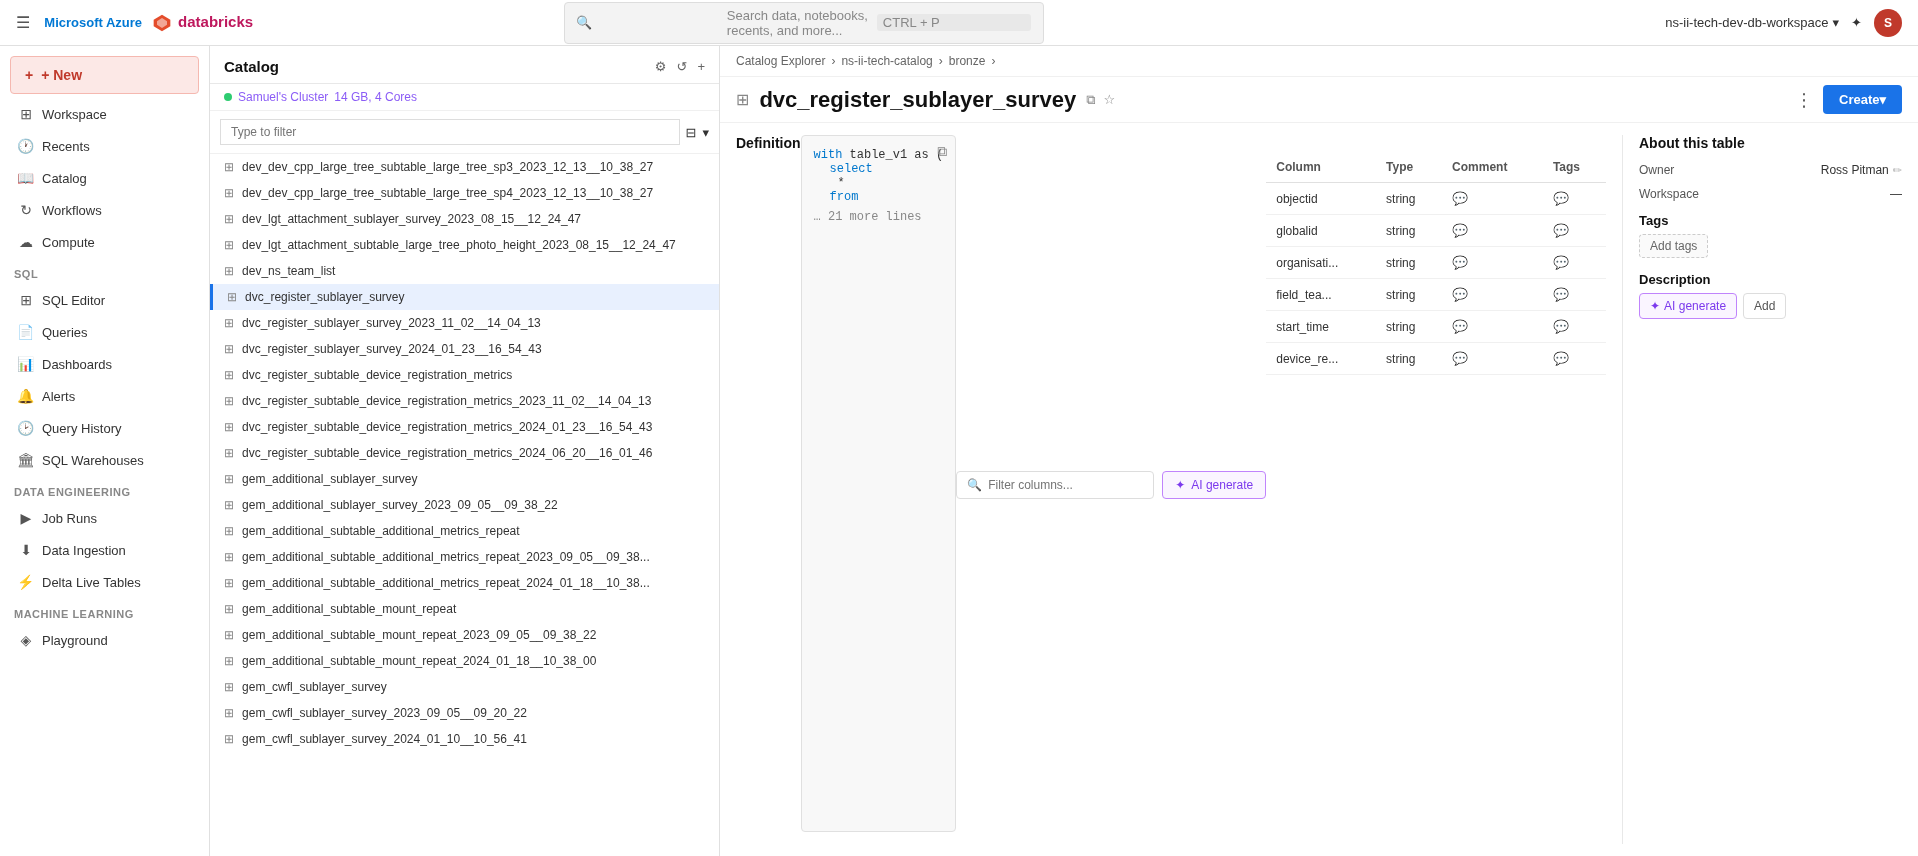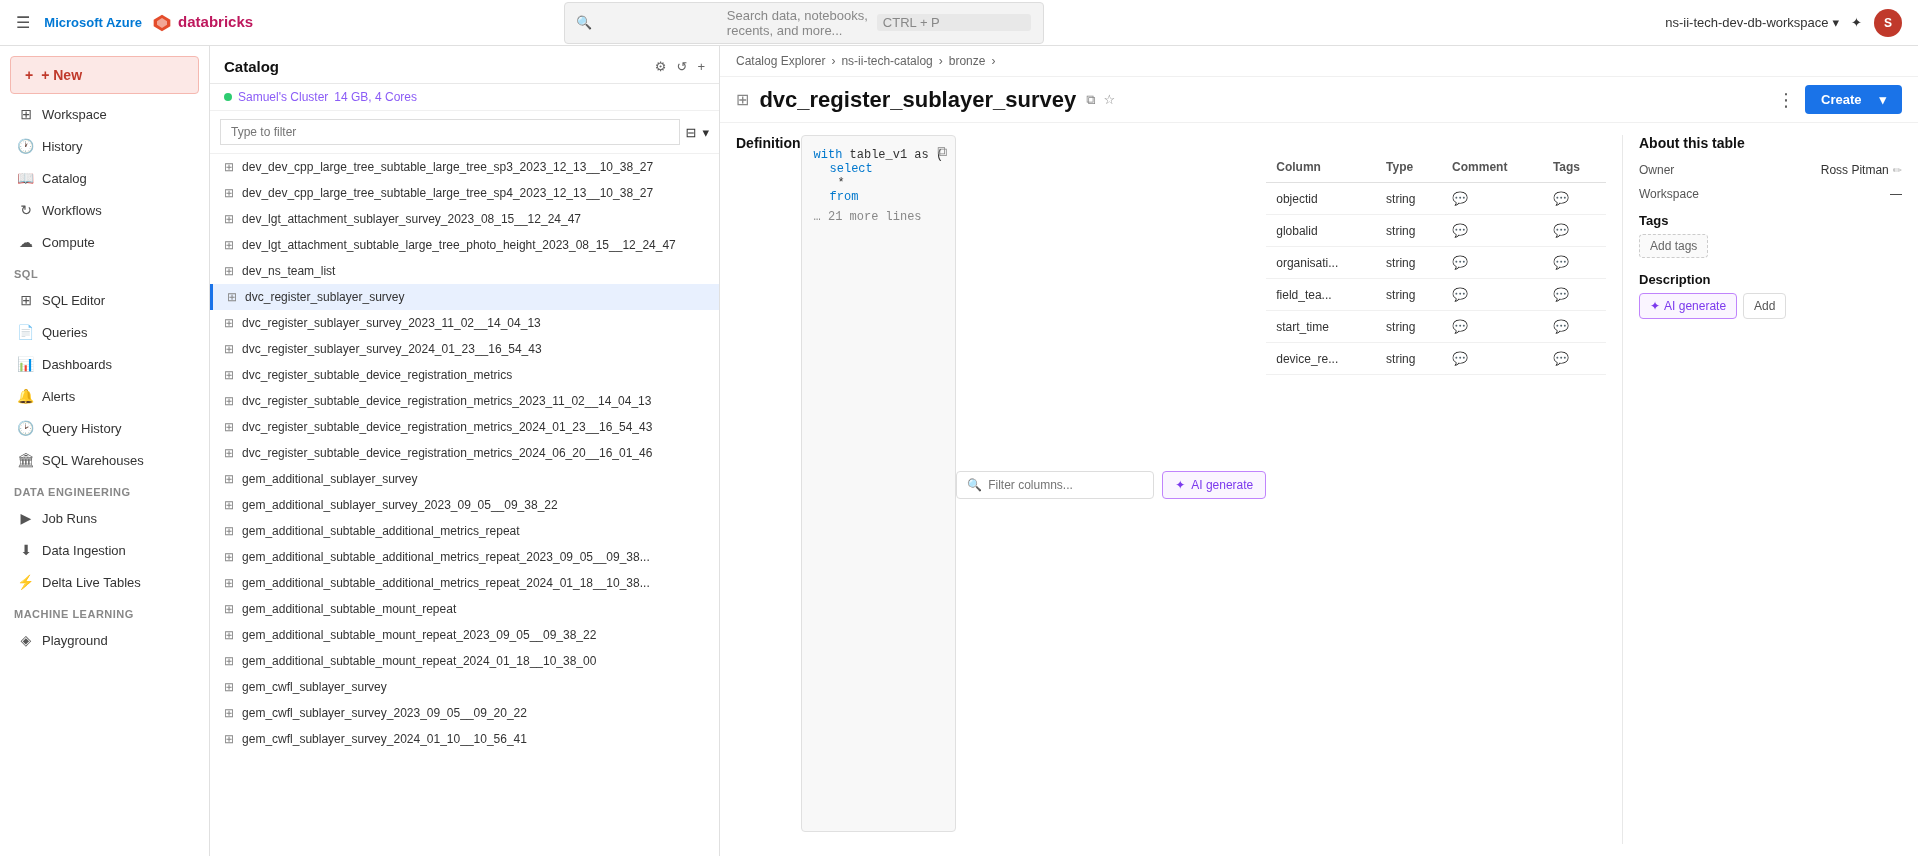--- a/index.html
+++ b/index.html
@@ -46,21 +46,21 @@
     
     .content { flex: 1; display: flex; flex-direction: column; background: #fff; overflow: hidden; }
     .breadcrumb { display: flex; align-items: center; gap: 6px; padding: 8px 16px; font-size: 12px; color: #1a73e8; border-bottom: 1px solid #f0f0f0; }
     .breadcrumb span { color: #666; }
     .breadcrumb-sep { color: #aaa; }
 
     .content-header { display: flex; align-items: center; justify-content: space-between; padding: 8px 16px; border-bottom: 1px solid #f0f0f0; }
     .content-title-row { display: flex; align-items: center; gap: 10px; }
     .content-title { font-size: 22px; font-weight: 700; color: #111; }
     .title-icons { display: flex; align-items: center; gap: 8px; color: #888; }
-    .create-btn { background: #1a73e8; color: white; border: none; border-radius: 4px; padding: 7px 16px; font-size: 13px; font-weight: 600; cursor: pointer; display: flex; align-items: center; gap: 18px; }
+    .create-btn { background: #1a73e8; color: white; border: none; border-radius: 4px; padding: 7px 16px; font-size: 13px; font-weight: 600; cursor: pointer; display: flex; align-items: center; gap: 0; }
     .tab { padding: 8px 14px; font-size: 13px; cursor: pointer; color: #555; border-bottom: 2px solid transparent; margin-bottom: -2px; white-space: nowrap; }
     .tab.active { color: #1a73e8; border-bottom: 2px solid #1a73e8; font-weight: 600; }
 
     
     .content-body { display: flex; flex: 1; overflow: hidden; gap: 0; padding: 12px 16px; }
 
     
     .definition-panel { flex: 1; display: flex; overflow: hidden; padding-right: 16px; }
     .section-title { font-size: 14px; font-weight: 700; color: #111; margin-bottom: 8px; }
     .code-block { background: #f8f8f8; border: 1px solid #e0e0e0; border-radius: 4px; padding: 12px; font-family: 'Courier New', monospace; font-size: 12px; color: #333; position: relative; margin-bottom: 12px; min-height: 140px; }
@@ -144,21 +144,21 @@
       <span>+</span>
       <span>+ New</span>
     </div>
 
     <div class="sidebar-item">
       <span class="sidebar-icon">⊞</span>
       <span>Workspace</span>
     </div>
     <div class="sidebar-item">
       <span class="sidebar-icon">🕐</span>
-      <span>History</span>
+      <span>Recents</span>
     </div>
     <div class="sidebar-item">
       <span class="sidebar-icon">📖</span>
       <span>Catalog</span>
     </div>
     <div class="sidebar-item">
       <span class="sidebar-icon">↻</span>
       <span>Workflows</span>
     </div>
     <div class="sidebar-item">

